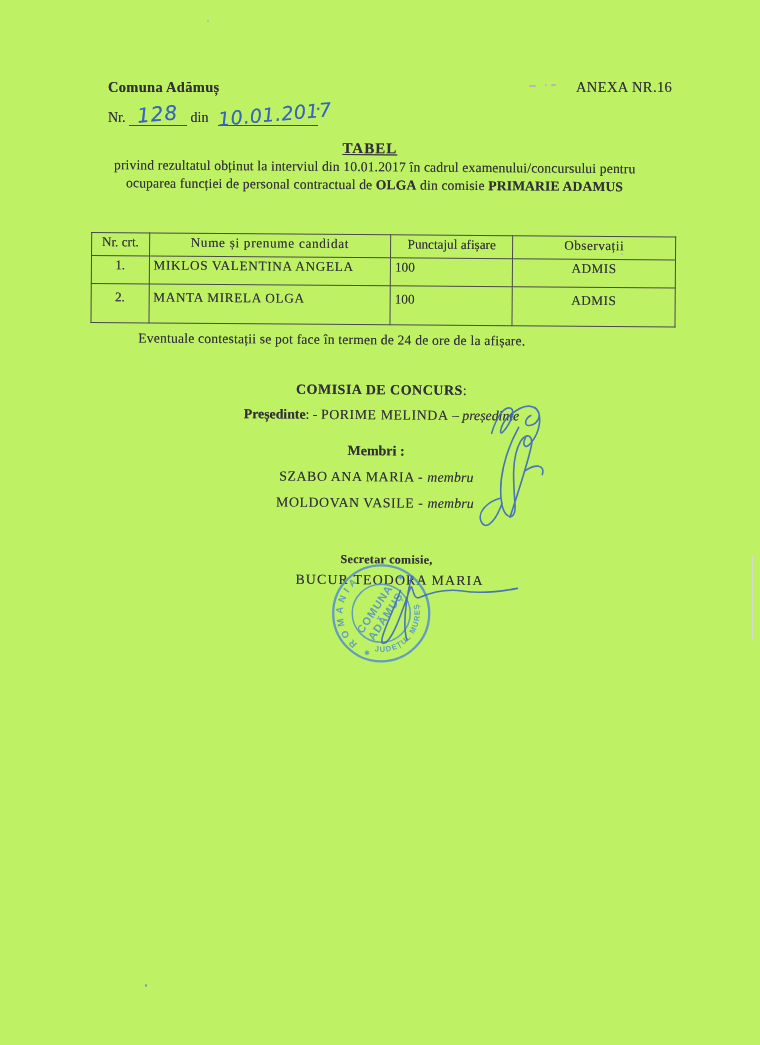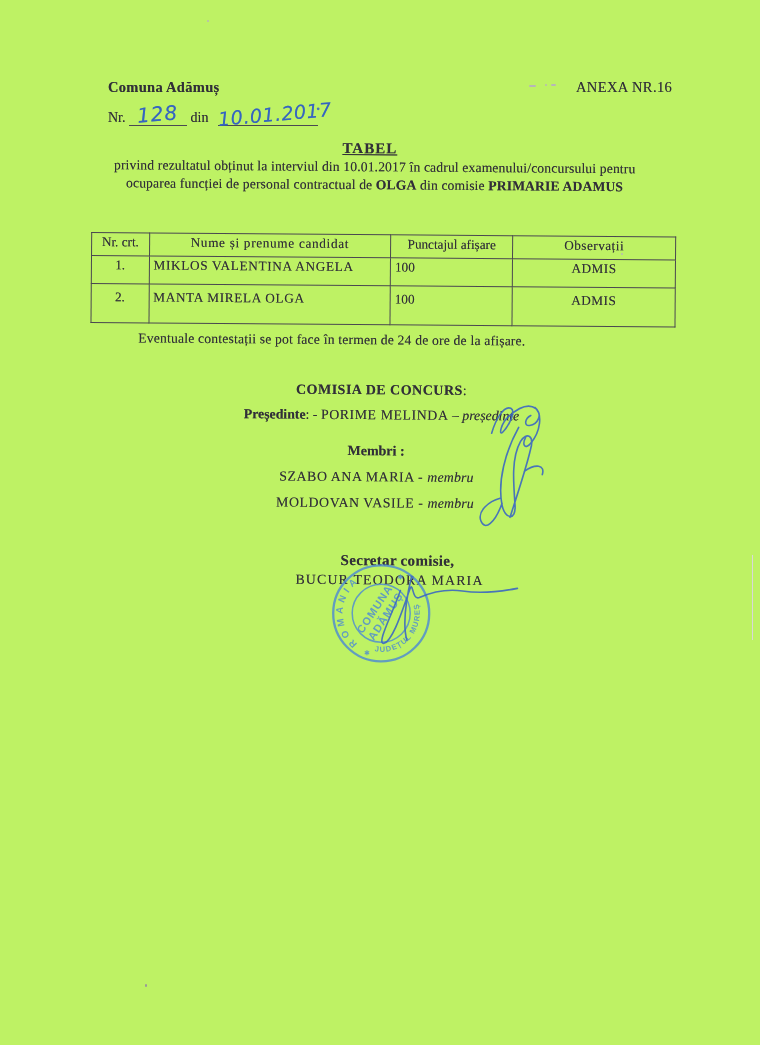--- a/index.html
+++ b/index.html
@@ -59,21 +59,21 @@
   tr.row1 td{ height:24px; }
   tr.row2 td{ height:31px; padding-top:5px;}
 
   .notice{ left:140px; top:330px; font-size:13.6px; letter-spacing:.2px;}
 
   .comisia{ left:298px; top:380px; font-size:14px; letter-spacing:.5px;}
   .presedinte{ left:246px; top:405px; font-size:13.8px;}
   .membri{ left:350px; top:441px; font-size:14px;}
   .member1{ left:282px; top:467px; font-size:13.8px; letter-spacing:.6px;}
   .member2{ left:279px; top:493px; font-size:13.8px; letter-spacing:.6px;}
-  .secretar{ left:344px; top:550px; font-size:15px; letter-spacing:.3px;}
+  .secretar{ left:344px; top:550px; font-size:12px; letter-spacing:.3px;}
   .bucur{ left:299px; top:570px; font-size:13.8px; letter-spacing:1.2px;}
 
   .stamp-svg{ left:328px; top:556px; opacity:.82; }
   .stamp-text{ font-family:"Liberation Sans","DejaVu Sans",sans-serif; font-weight:bold; }
   .sig-overlay{ left:0; top:0; pointer-events:none; }
 
   
   .speck{ position:absolute; background:#b7b7b7; border-radius:1px;}
   .sp1{ left:207px; top:20px; width:2px; height:2px;}
   .sp2{ left:529px; top:85px; width:7px; height:2px;}

